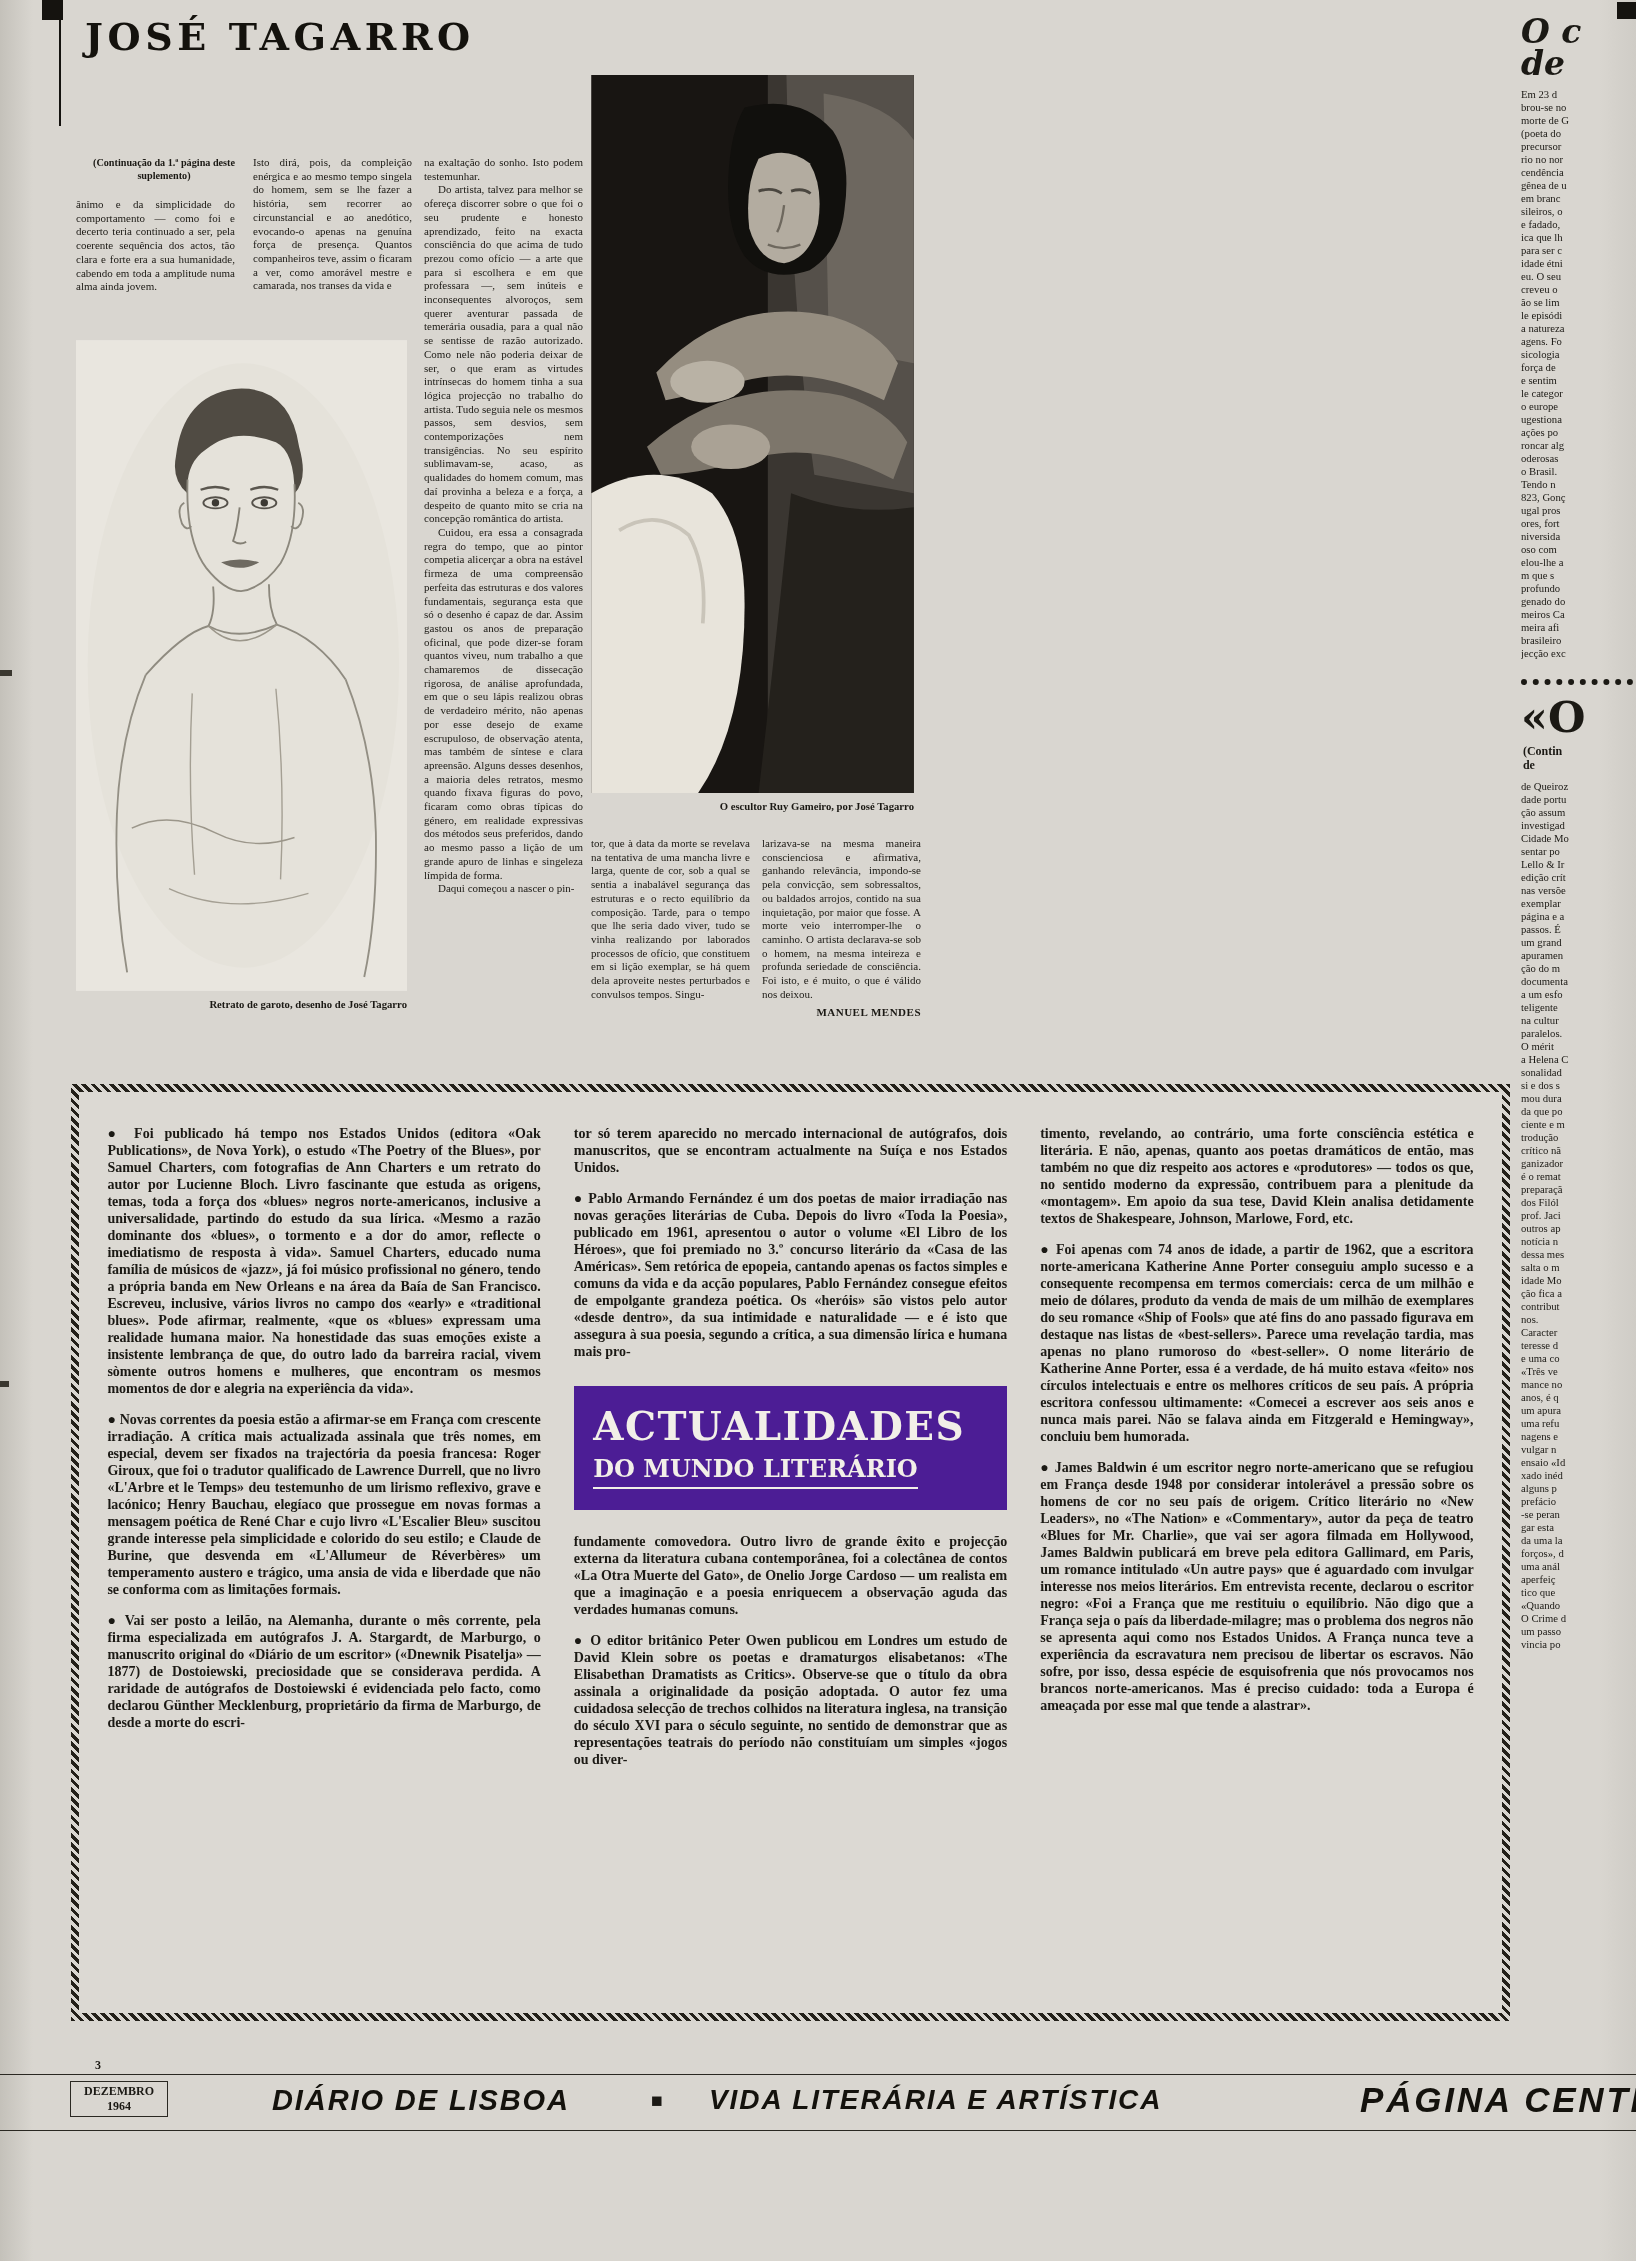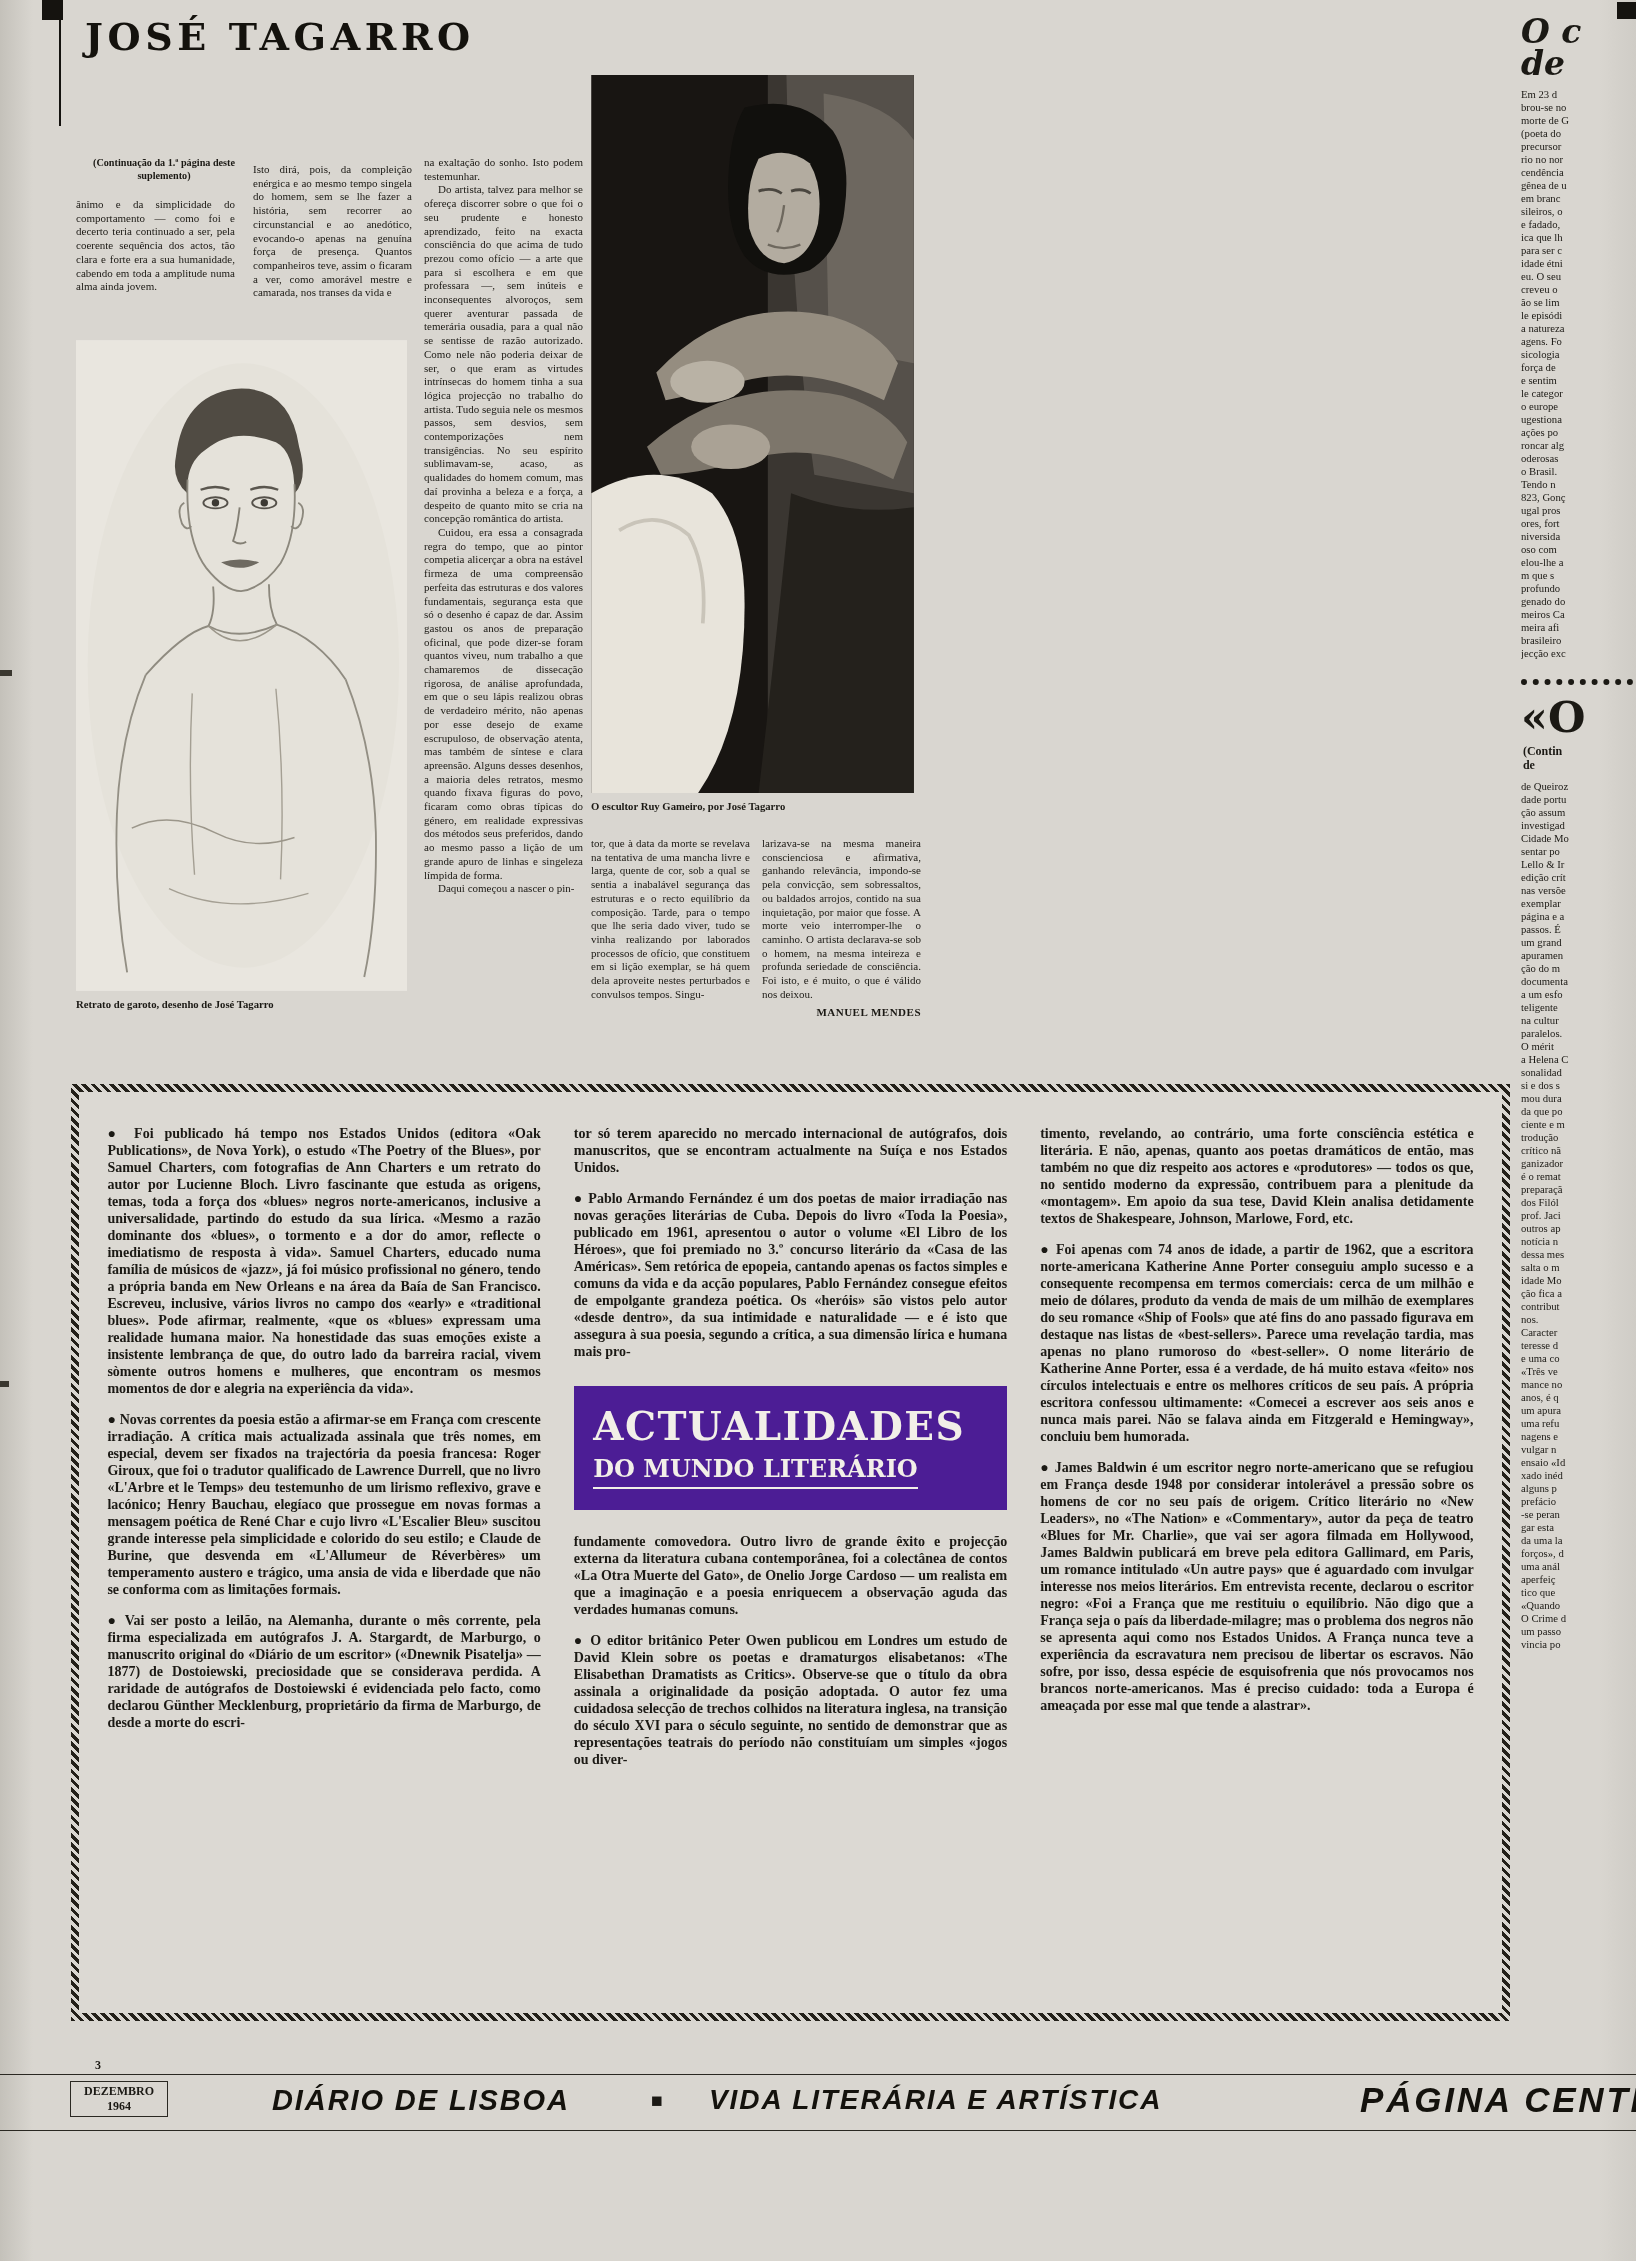--- a/index.html
+++ b/index.html
@@ -24,33 +24,33 @@
   }
   .cont{
     position:absolute;left:79px;top:157px;width:170px;text-align:center;
     font-weight:bold;font-size:10.2px;line-height:12.6px;
   }
   .acol{
     position:absolute;width:159px;font-size:11px;line-height:13.7px;
     text-align:justify;overflow-wrap:break-word;
   }
   .col1{left:76px;top:198px;}
-  .col2{left:253px;top:156px;margin-top:7px;}
+  .col2{left:253px;top:156px;}
   .col3{left:424px;top:156px;}
   .col4{left:591px;top:837px;}
   .col5{left:762px;top:837px;}
   .col3 .para{margin:0;}
   .col3 .para + .para{text-indent:14px;}
   .byline{margin-top:4.6px;text-align:right;font-weight:bold;font-size:11px;letter-spacing:0.5px;}
 
   .fig{position:absolute;margin:0;}
   .fig svg{display:block;}
   .fig-sketch{left:76px;top:340px;width:331px;}
   .fig-photo{left:591px;top:75px;width:323px;}
-  .figcap{margin-top:6.5px;text-align:left;font-weight:bold;font-size:10.7px;}
+  .figcap{margin-top:6.5px;text-align:right;font-weight:bold;font-size:10.7px;}
 
   
   .news-box{
     position:absolute;left:71px;top:1084px;width:1439px;height:937px;box-sizing:border-box;
     padding:8.4px;
     background:repeating-linear-gradient(45deg,#232019 0 3.3px,#d9d6d0 3.3px 6.5px);
   }
   .news-inner{
     width:100%;height:100%;box-sizing:border-box;background:#dcd9d3;
     padding:33px 28px;display:flex;gap:33px;

